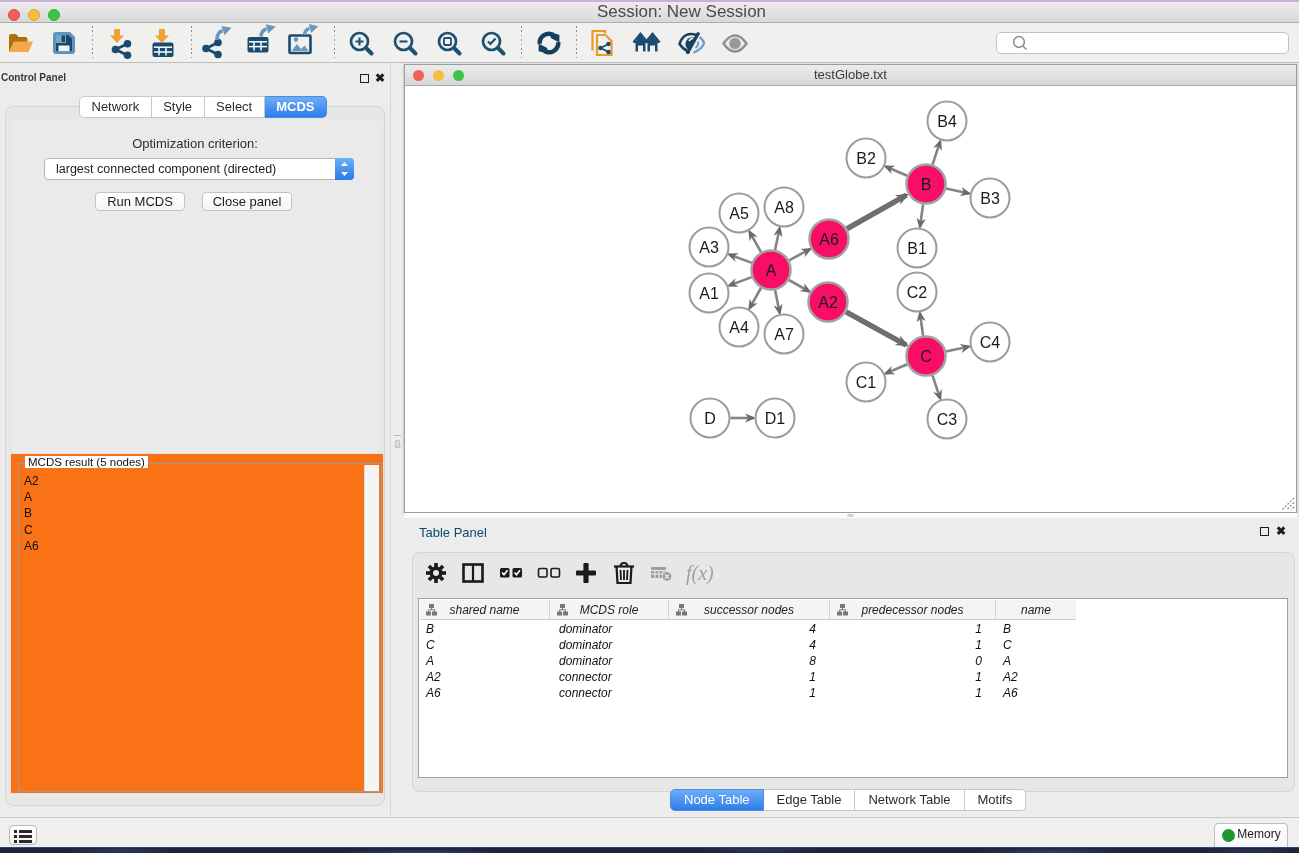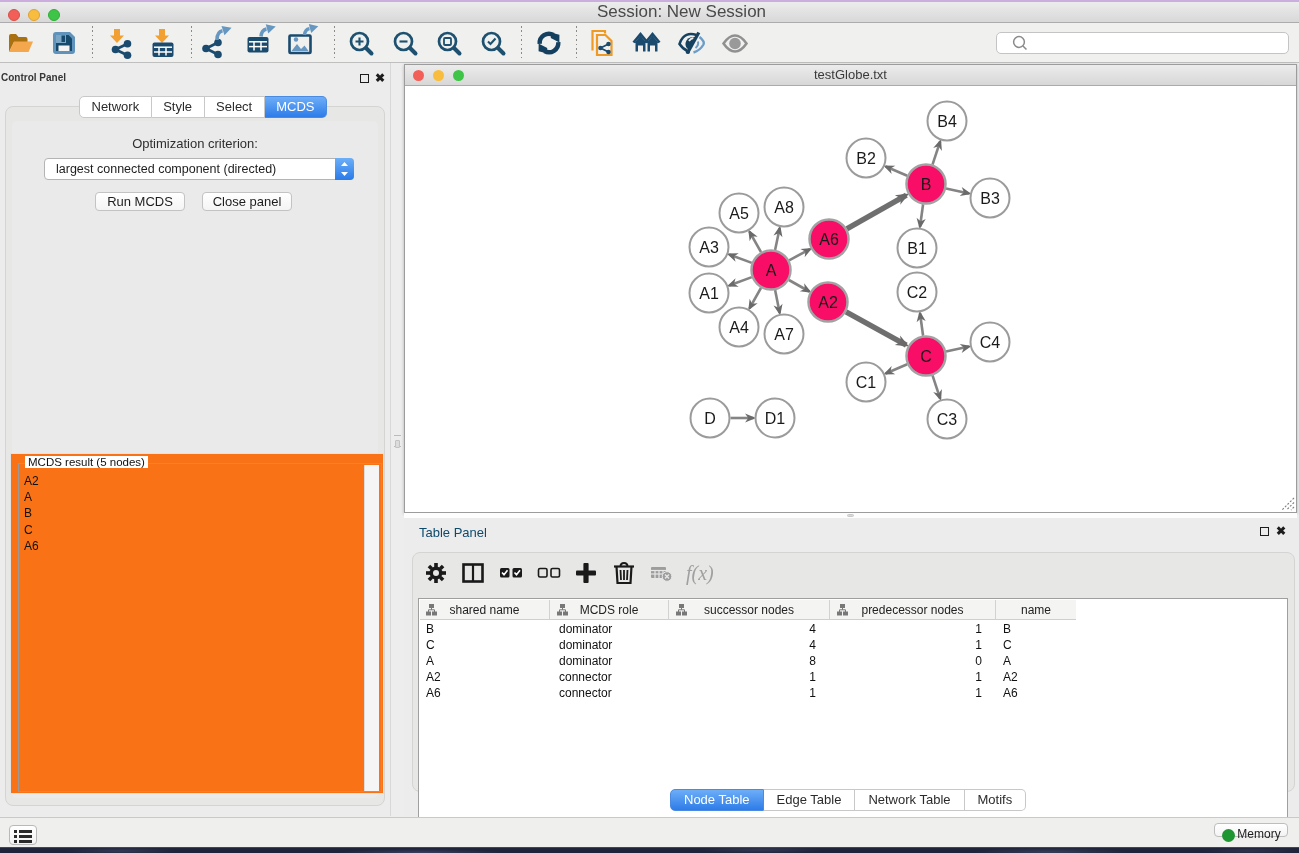--- a/index.html
+++ b/index.html
@@ -23,21 +23,21 @@
   background-image:repeating-linear-gradient(#8a8a8a 0 1.6px, transparent 1.6px 4.4px); }
 #searchbox { left:996px; top:9px; width:293px; height:22px; background:#fff; border:1px solid #c4c4c4; border-radius:5px; }
 
 
 #cpanel { left:0; top:63px; width:390px; height:753px; background:#ececec; }
 #cpanel-title { left:1px; top:9px; font-size:10px; color:#363636;font-weight:bold; }
 #cp-inner { left:5px; top:43px; width:380px; height:700px; background:#e7e7e6; border:1px solid #d4d4d3; border-radius:8px; }
 .tabs { top:33px; left:79px; height:22px; display:flex; font-size:13px; color:#2b2b2b; }
 .tab { background:#fff; border:1px solid #c8c8c8; border-left:none; padding:0 11.5px; line-height:20px; text-align:center; }
 .tab.first { border-left:1px solid #c8c8c8; border-radius:5px 0 0 5px; }
-.tab.sel { background:linear-gradient(#6daef8,#2d7ce8); color:#fff; border-color:#4a8ae0; border-radius:0 5px 5px 0; }
+.tab.sel { background:linear-gradient(#6daef8,#2d7ce8); color:#fff; border-color:#4a8ae0; border-radius:0 5px 5px 0;font-weight:bold; }
 #optlabel { top:73px; left:0; width:390px; text-align:center; font-size:13px; color:#2e2e2e; }
 #dropdown { left:44px; top:95px; width:310px; height:22px; background:#fff; border:1px solid #b4b4b4; border-radius:4px; font-size:12.5px; color:#1d1d1d; line-height:20px; padding-left:11px; }
 #dd-btn { right:-1px; top:-1px; width:19px; height:22px; border-radius:0 4px 4px 0; background:linear-gradient(#6cb0f9,#2a7ae8); }
 .btn { height:19px; background:linear-gradient(#ffffff,#f4f4f4); border:1px solid #c3c3c3; border-radius:4px; font-size:13px; color:#1d1d1d; text-align:center; line-height:17px; }
 #btn-run { left:95px; top:129px; width:90px; }
 #btn-close { left:202px; top:129px; width:90px; }
 #resultwrap { left:10px; top:390px; width:374px; height:341px; background:#f97316; border:1px solid #e2e2e2; }
 #fieldset { left:7px; top:9px; width:364px; height:329px; border:1px solid #9a9a9a; }
 #fs-label { left:6px; top:-8px; background:#fff; padding:0 3px; font-size:11.5px; color:#111; }
 #nodelist { left:1px; top:9px; width:344px; font-size:12px; color:#111; line-height:16.2px; padding-left:4px; }
@@ -51,35 +51,35 @@
 .e { stroke:#848484; stroke-width:2.6; }
 .E { stroke:#6f6f6f; stroke-width:5.5; }
 .nw { fill:#fff; stroke:#9b9b9b; stroke-width:2; }
 .np { fill:#f80d67; stroke:#a2a2a2; stroke-width:2.5; }
 .nl { font-size:16px; fill:#1a1a1a; text-anchor:middle; font-family:"Liberation Sans",sans-serif; }
 
 
 #tpanel { left:404px; top:515px; width:895px; height:301px; background:#ececec; }
 #tp-title { left:15px; top:10px; font-size:13px; color:#0c4a6e; }
 #tp-inner { left:8px; top:37px; width:883px; height:240px; background:#e7e7e6; border:1px solid #d4d4d3; border-radius:8px; }
-#ttable { left:14px; top:83px; width:870px; height:220px; background:#fff; border:1px solid #9f9f9f; font-size:12px; color:#111; }
+#ttable { left:14px; top:83px; width:870px; height:180px; background:#fff; border:1px solid #9f9f9f; font-size:12px; color:#111;font-style:italic; }
 .th { top:1px; height:20px; background:#f4f4f3; border-right:1px solid #d2d2d2; border-bottom:1px solid #cfcfcf; text-align:center; line-height:20px; color:#222; font-size:12px; }
 .trow { left:0; width:657px; height:16px; }
 .c1 { left:7px; } .c2 { left:140px; }
 .c3 { left:250px; width:147px; text-align:right; } .c4 { left:412px; width:151px; text-align:right; }
 .c5 { left:584px; }
 .btabs { top:274px; left:266px; height:22px; display:flex; font-size:13px; color:#2b2b2b; }
 .btab { background:#fff; border:1px solid #c8c8c8; border-left:none; padding:0 13px; line-height:20px; }
 .btab.bsel { background:linear-gradient(#6daef8,#2d7ce8); color:#fff; border:1px solid #4a8ae0; border-radius:5px 0 0 5px; }
 .btab.blast { border-radius:0 5px 5px 0; }
 
 
 #statusbar { left:0; top:817px; width:1299px; height:30px; background:#efefee; border-top:1px solid #c9c9c9; }
 #listbtn { left:9px; top:7px; width:28px; height:20px; background:linear-gradient(#fff,#f2f2f2); border:1px solid #b9b9b9; border-radius:4px; }
-#membtn { right:11px; top:5px; width:74px; height:14px; background:linear-gradient(#fff,#f3f3f3); border:1px solid #bdbdbd; border-radius:4px; font-size:12px; color:#1c1c1c; line-height:21px; text-align:center; }
+#membtn { right:11px; top:5px; width:74px; height:31px; background:linear-gradient(#fff,#f3f3f3); border:1px solid #bdbdbd; border-radius:4px; font-size:12px; color:#1c1c1c; line-height:21px; text-align:center; }
 #darkstrip { left:0; top:847px; width:1299px; height:6px; border-top:1px solid #2d4a7a; background:#20243a;
   background-image:radial-gradient(ellipse 80px 5px at 120px 3px, #343a55 0%, transparent 70%),
     radial-gradient(ellipse 120px 6px at 420px 5px, #3a4060 0%, transparent 70%),
     radial-gradient(ellipse 90px 5px at 760px 2px, #323752 0%, transparent 70%),
     radial-gradient(ellipse 110px 6px at 1050px 4px, #373d5a 0%, transparent 70%),
     radial-gradient(ellipse 70px 4px at 1250px 3px, #2f344e 0%, transparent 70%); }
 .pbtn-max { width:9px; height:9px; border:1.5px solid #1c1c1c; }
 .pbtn-x { font-size:12px; color:#1c1c1c; font-weight:bold; }
 #vdiv { left:390px; top:63px; width:1px; height:753px; background:#d8d8d8; }
 #vhandle { left:394px; top:435px; width:7px; height:12px; border-top:1px solid #bbb; border-bottom:1px solid #bbb; }

